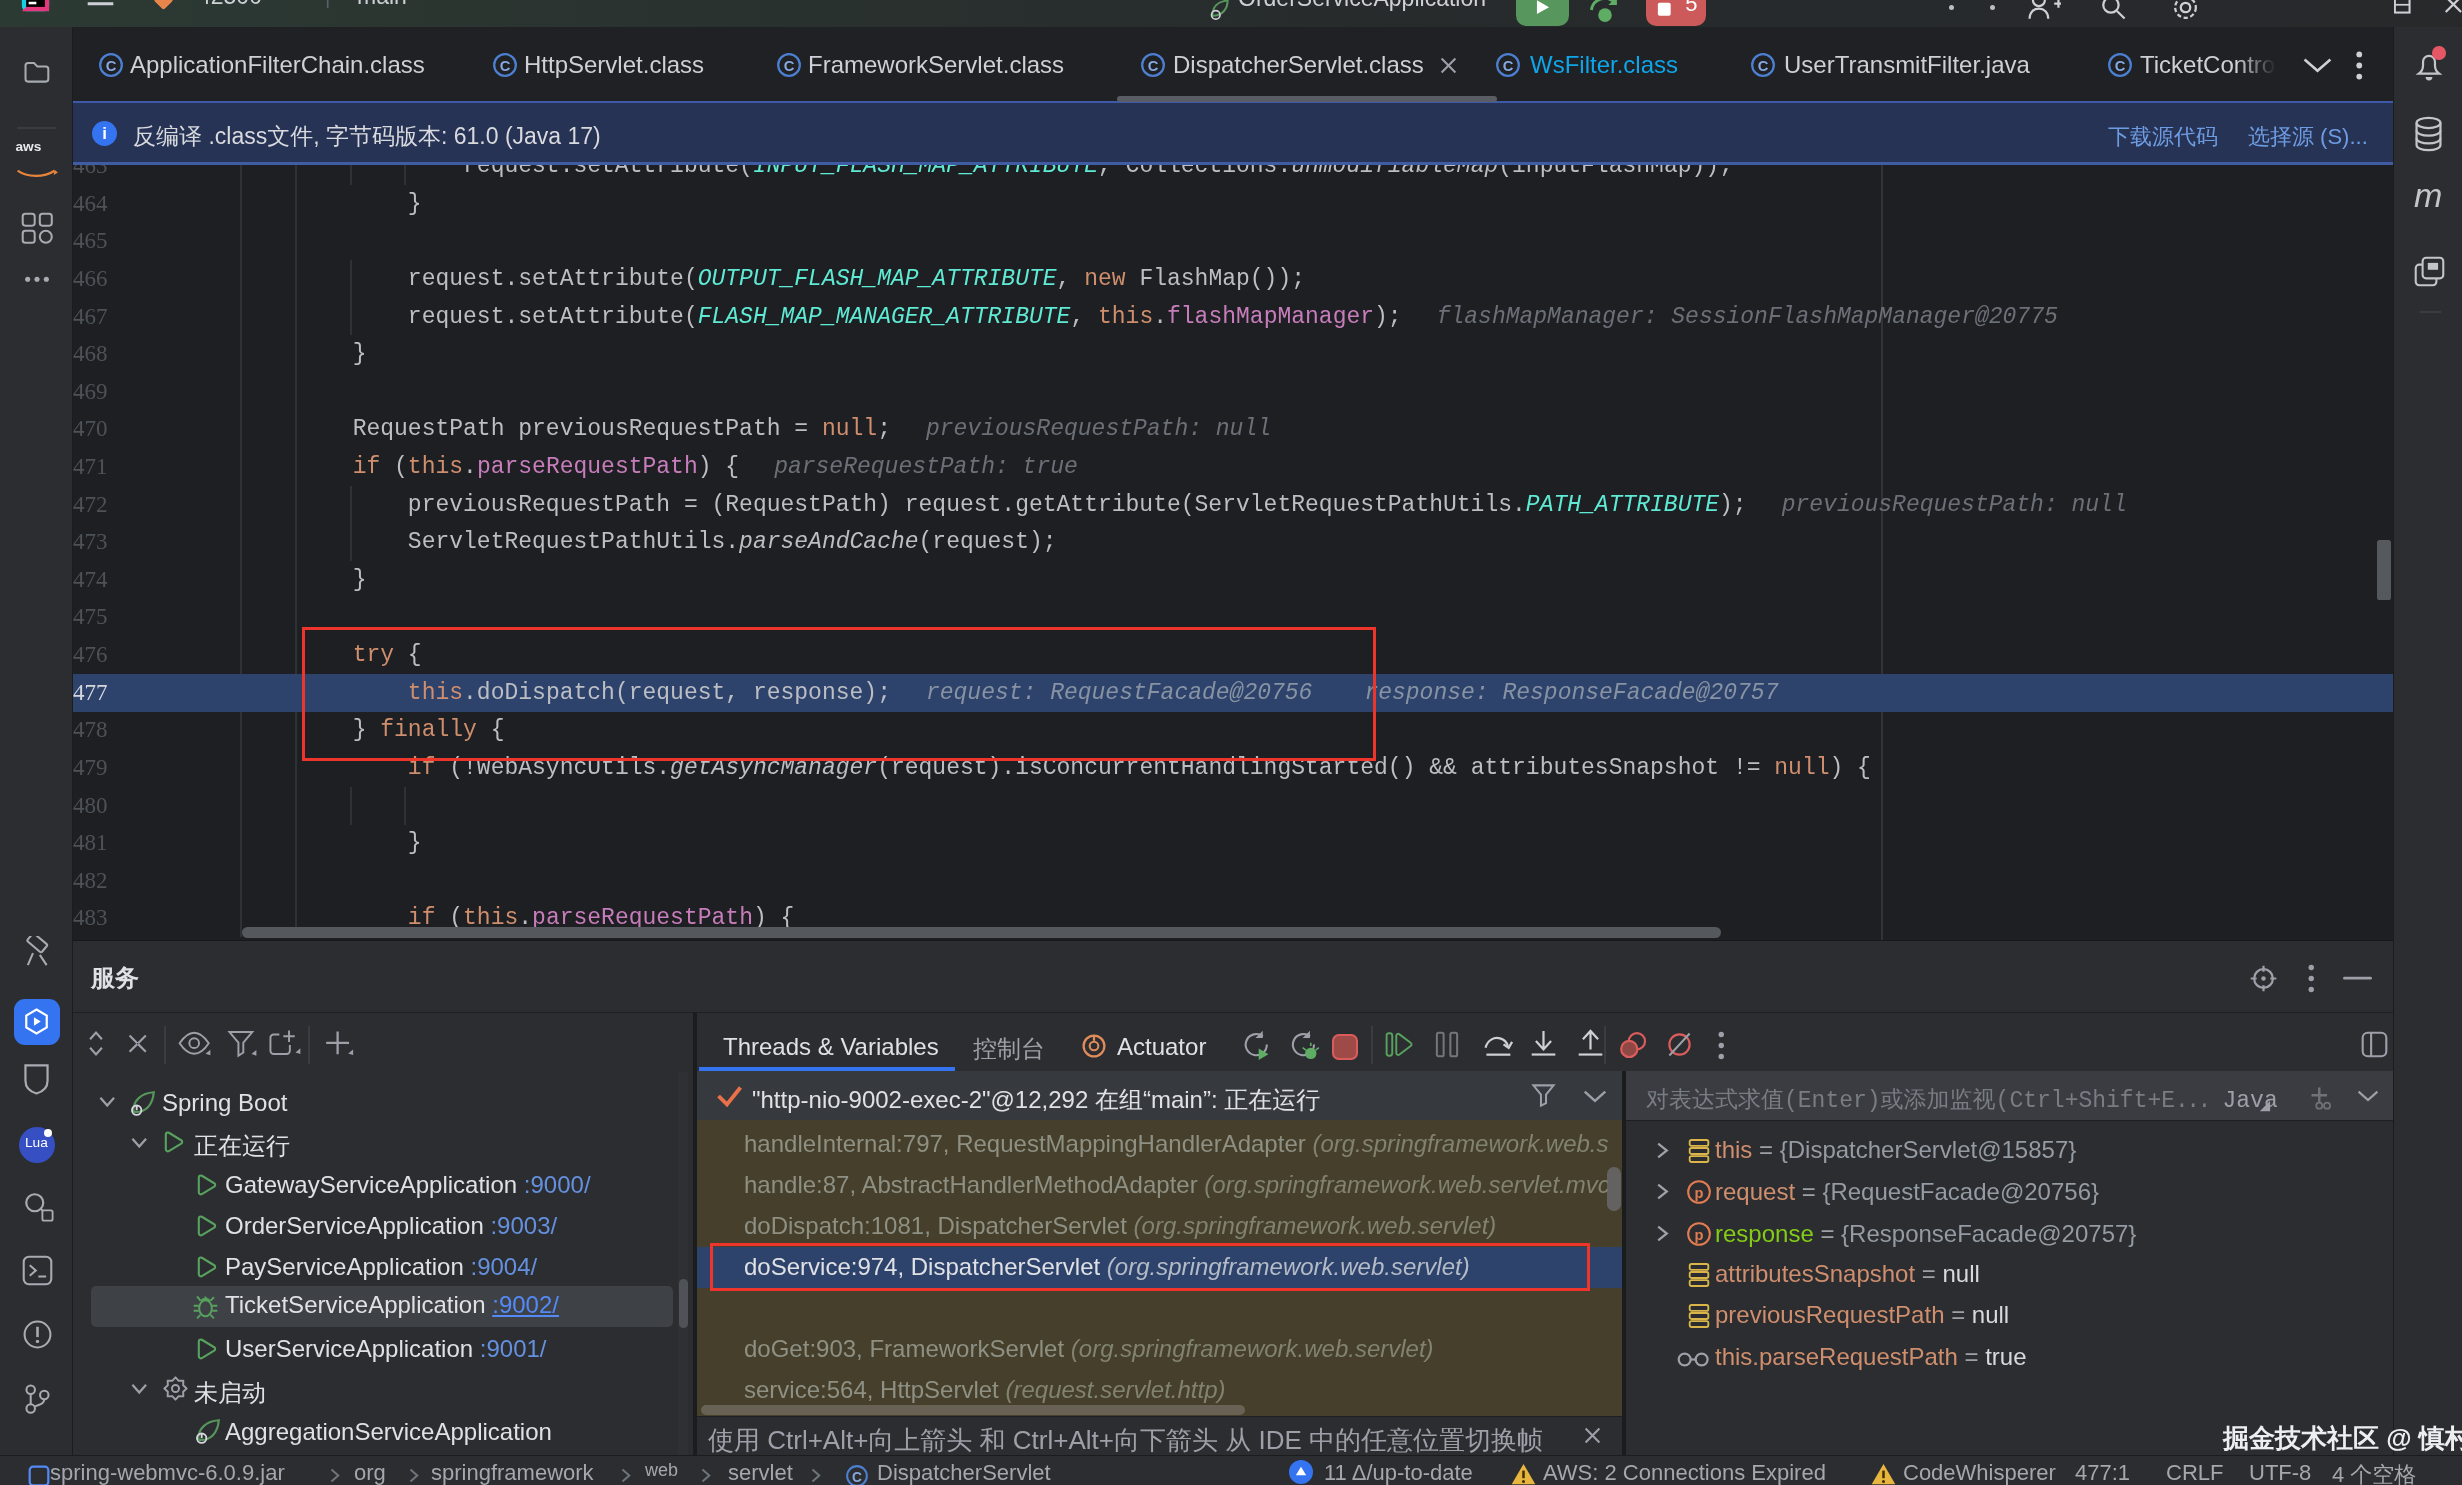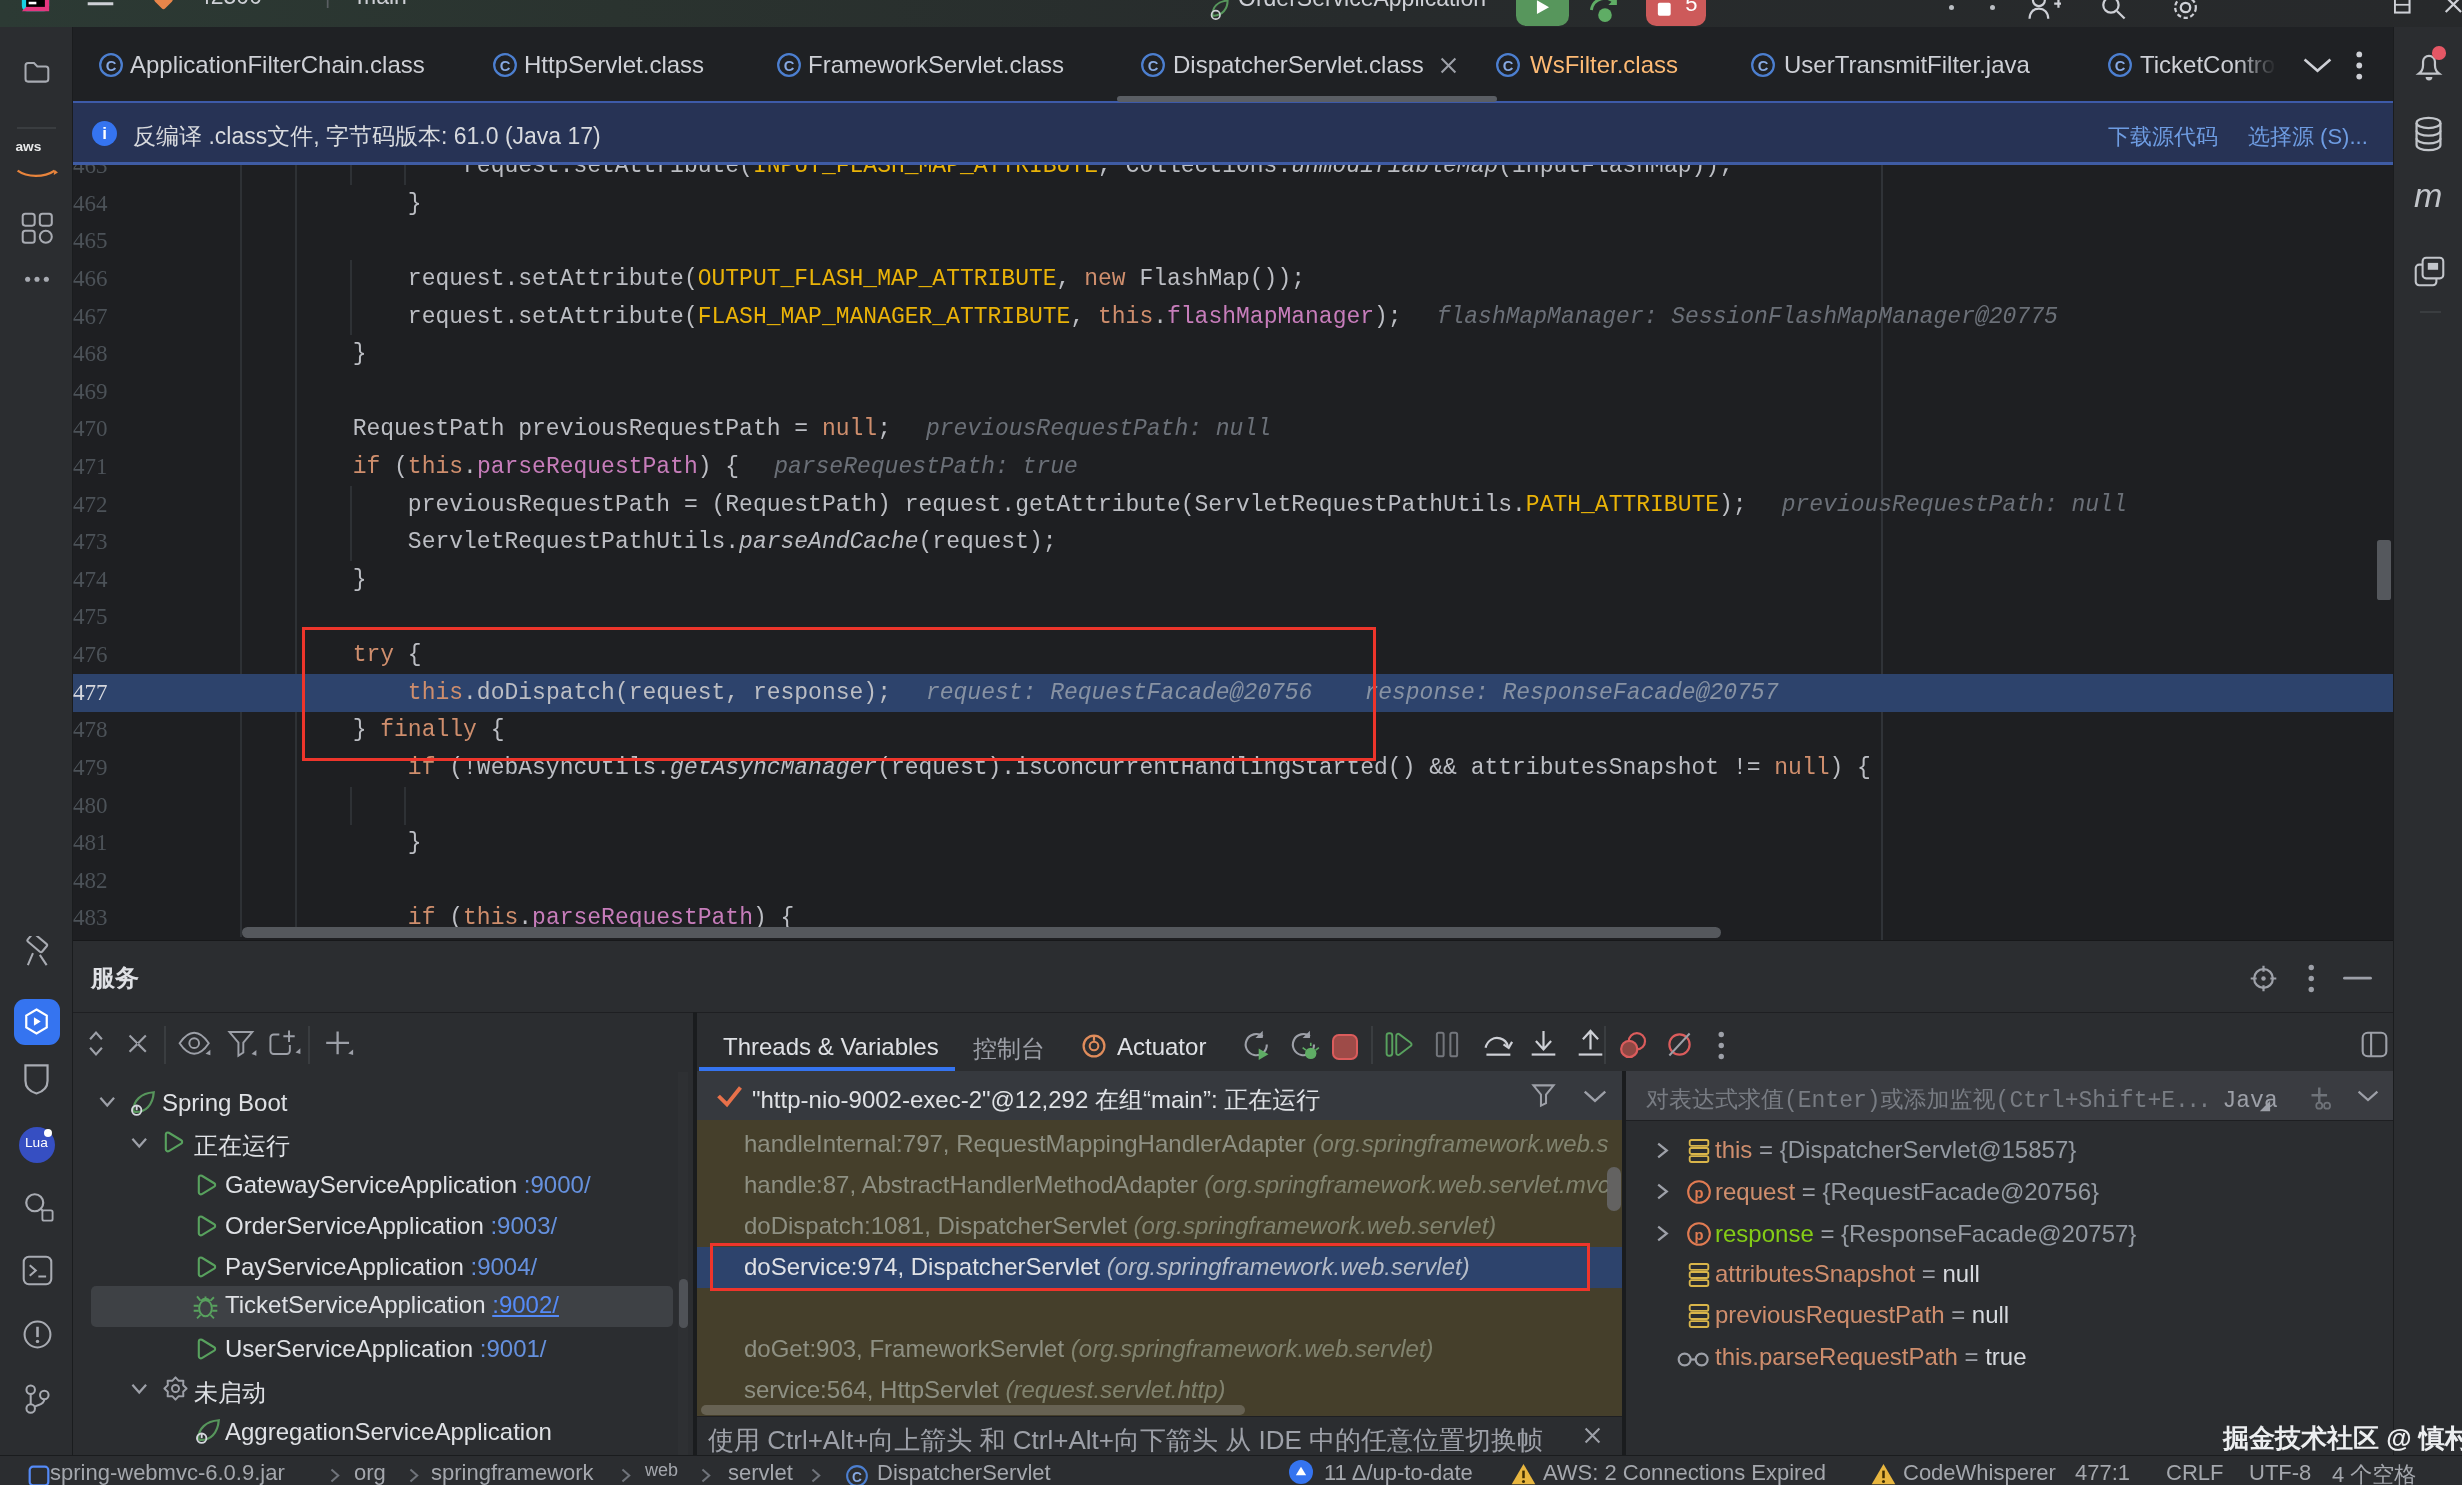--- a/index.html
+++ b/index.html
@@ -5,21 +5,21 @@
 html,body{width:2462px;height:1486px;overflow:hidden;background:#1e1f22}
 #app{position:relative;width:2462px;height:1486px;font-family:"Liberation Sans",sans-serif;color:#dfe1e5}
 .abs{position:absolute}
 .mono{font-family:"Liberation Mono",monospace}
 svg{display:block}
 
 .cl{position:absolute;left:187px;height:38px;line-height:38px;white-space:pre;font-family:"Liberation Mono",monospace;font-size:23px;color:#bcbec4}
 .ln{position:absolute;left:73px;width:70px;height:38px;line-height:38px;text-align:left;font-family:Liberation Serif, serif;font-size:23px;color:#4c5258}
 .k{color:#cf8e6d}
 .f{color:#c77dbb}
-.fi{color:#eab308;}
+.fi{color:#5eead4;font-style:italic}
 .di{font-style:italic}
 .h{color:#6b7078;font-style:italic;margin-left:35px}
 .h2{color:#6b7078;font-style:italic;margin-left:52px}
 .hl .h,.hl .h2{color:#8792a3}
 .row{position:absolute;white-space:nowrap}
 </style></head><body>
 <div id="app">
 <div class="abs" style="left:0;top:0;width:2462px;height:27px;background:linear-gradient(90deg,#2c3a34 0%,#2a332f 25%,#272b2c 55%,#27292b 100%)"></div>
 <div class="abs" style="left:0;top:27px;width:73px;height:1431px;background:#2b2d30;border-right:1.7px solid #1a1c1e"></div>
 <div class="abs" style="left:2393px;top:27px;width:69px;height:1431px;background:#2b2d30;border-left:1.7px solid #1a1c1e"></div>
@@ -173,21 +173,21 @@
 <div class="row" style="left:808px;top:51px;font-size:24px;color:#ced0d6">FrameworkServlet.class</div>
 <svg class="abs" style="left:1140px;top:52px" width="26" height="26" viewBox="0 0 30 30" fill="none">
       <circle cx="15" cy="15" r="12.5" stroke="#4c7fd0" stroke-width="2.6"></circle>
       <text x="15" y="22" font-family="Liberation Sans" font-size="17" font-weight="bold" fill="#87a9e2" text-anchor="middle">C</text>
     </svg>
 <div class="row" style="left:1173px;top:51px;font-size:24px;color:#ced0d6">DispatcherServlet.class</div>
 <svg class="abs" style="left:1495px;top:52px" width="26" height="26" viewBox="0 0 30 30" fill="none">
       <circle cx="15" cy="15" r="12.5" stroke="#4c7fd0" stroke-width="2.6"></circle>
       <text x="15" y="22" font-family="Liberation Sans" font-size="17" font-weight="bold" fill="#87a9e2" text-anchor="middle">C</text>
     </svg>
-<div class="row" style="left:1530px;top:51px;font-size:24px;color:#fdba74">WsFilter.class</div>
+<div class="row" style="left:1530px;top:51px;font-size:24px;color:#0ea5e9">WsFilter.class</div>
 <svg class="abs" style="left:1750px;top:52px" width="26" height="26" viewBox="0 0 30 30" fill="none">
       <circle cx="15" cy="15" r="12.5" stroke="#4c7fd0" stroke-width="2.6"></circle>
       <text x="15" y="22" font-family="Liberation Sans" font-size="17" font-weight="bold" fill="#87a9e2" text-anchor="middle">C</text>
     </svg>
 <div class="row" style="left:1784px;top:51px;font-size:24px;color:#ced0d6">UserTransmitFilter.java</div>
 <svg class="abs" style="left:1439px;top:56px" width="19" height="19" viewBox="0 0 22 22" fill="none">
       <path d="M3 3l16 16M19 3L3 19" stroke="#9da0a8" stroke-width="2.4"></path>
     </svg>
 <svg class="abs" style="left:2107px;top:52px" width="26" height="26" viewBox="0 0 30 30" fill="none">
       <circle cx="15" cy="15" r="12.5" stroke="#4c7fd0" stroke-width="2.6"></circle>

